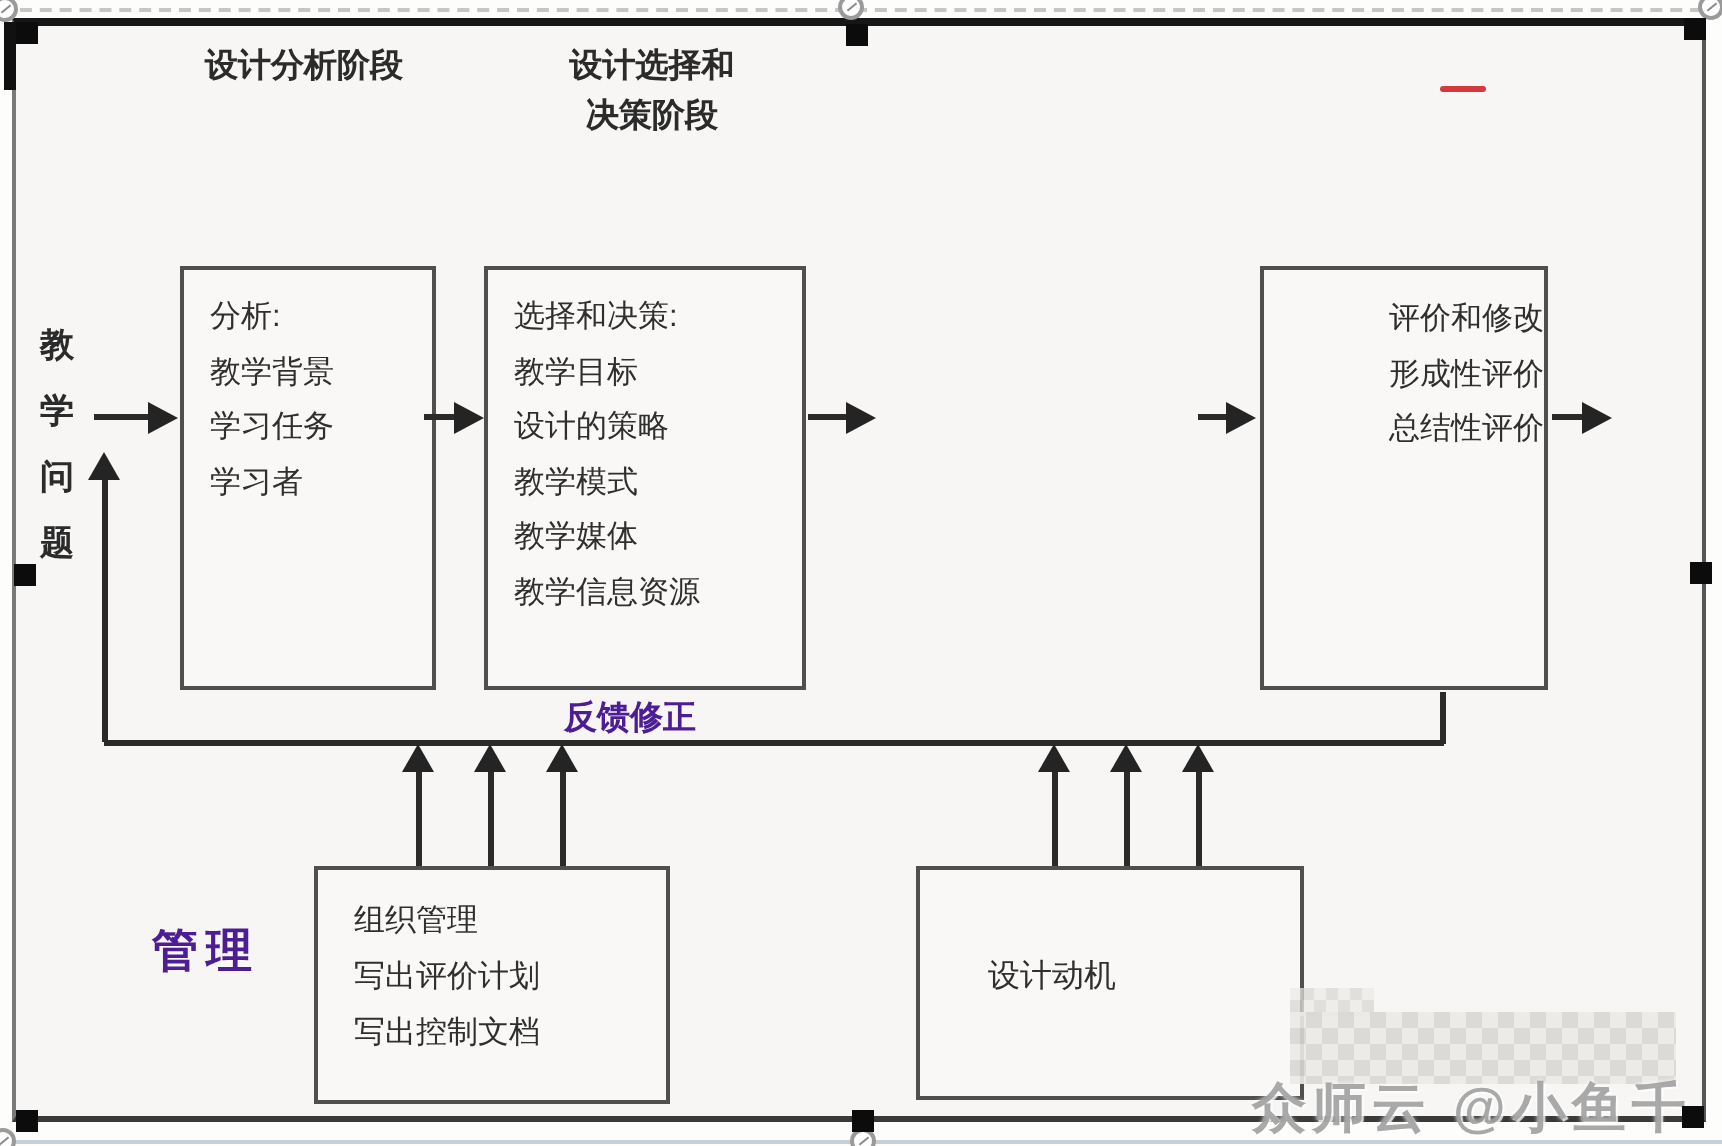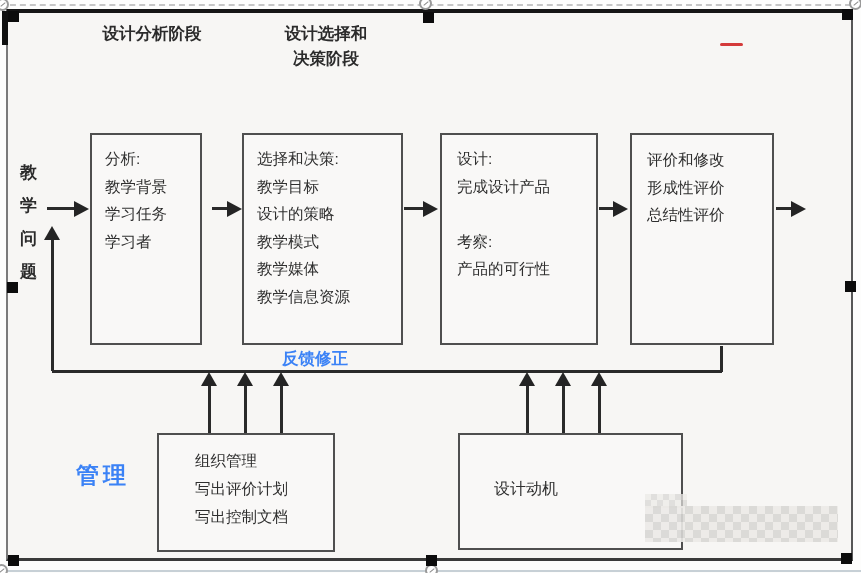--- a/index.html
+++ b/index.html
@@ -24,36 +24,36 @@
            border-right:2px solid #575757; border-bottom:3px solid #3a3a3a;
            filter:blur(0.3px); }
 
   
   .phase { position:absolute; font-size:16.5px; font-weight:600; line-height:25px;
            text-align:center; white-space:pre-line; color:#2b2b2b; }
   .squiggle { position:absolute; left:720px; top:43px; width:23px; height:3px;
               background:#d43a3a; border-radius:2px; z-index:3; }
   .vtext { position:absolute; width:24px; font-size:17px; font-weight:700; line-height:33px;
            text-align:right; word-break:break-all; color:#2b2b2b; }
-  .small-label { position:absolute; font-size:16.5px; font-weight:600; color:#3b82f6; }
+  .small-label { position:absolute; font-size:16.5px; font-weight:600; color:#4c1d95; }
 
   
   .box { position:absolute; border:2px solid #4f4f4f; background:rgba(255,255,255,.25); }
   .box .txt { white-space:pre-line; font-size:15.5px; line-height:27.5px; color:#2f2f2f; }
-  #box-analysis   { left:90px;  top:133px; width:112px; height:212px; }
+  #box-analysis   { left:90px;  top:133px; width:128px; height:212px; }
   #box-selection  { left:242px; top:133px; width:161px; height:212px; }
   #box-design     { left:440px; top:133px; width:158px; height:212px; }
   #box-evaluation { left:630px; top:133px; width:144px; height:212px; }
   #box-analysis .txt   { padding:10px 0 0 13px; }
   #box-selection .txt  { padding:10px 0 0 13px; }
   #box-design .txt     { padding:10px 0 0 15px; }
-  #box-evaluation .txt { padding:11px 0 0 15px; }
+  #box-evaluation .txt { padding:11px 0 0 15px;text-align:right; }
   #box-management { left:157px; top:433px; width:178px; height:119px; }
-  #box-management .txt { padding:12px 16px 0 18px; line-height:28px;margin-left:18px; }
-  #box-motivation { left:458px; top:433px; width:225px; height:117px; }
+  #box-management .txt { padding:12px 16px 0 18px; line-height:28px; }
+  #box-motivation { left:458px; top:433px; width:194px; height:117px; }
   #box-motivation .txt { padding:40px 0 0 34px; font-size:16px; }
 
   
   .hline { position:absolute; height:3px; background:#2a2a2a; }
   .vline { position:absolute; width:3px;  background:#2a2a2a; }
   .ah-right { position:absolute; width:0; height:0;
               border-top:8px solid transparent; border-bottom:8px solid transparent;
               border-left:15px solid #242424; }
   .ah-up { position:absolute; width:0; height:0;
            border-left:8px solid transparent; border-right:8px solid transparent;
@@ -108,27 +108,20 @@
 学习者</div>
   </div>
   <div class="box" id="box-selection">
     <div class="txt">选择和决策:
 教学目标
 设计的策略
 教学模式
 教学媒体
 教学信息资源</div>
   </div>
-  <div class="box" id="box-design">
-    <div class="txt">设计:
-完成设计产品
-
-考察:
-产品的可行性</div>
-  </div>
   <div class="box" id="box-evaluation">
     <div class="txt">评价和修改
 形成性评价
 总结性评价</div>
   </div>
 
   <div class="hline" style="left:47px;top:207px;width:29px;"></div>
   <div class="ah-right" style="left:74px;top:201px;"></div>
   <div class="hline" style="left:212px;top:207px;width:17px;"></div>
   <div class="ah-right" style="left:227px;top:201px;"></div>
@@ -163,14 +156,15 @@
   <div class="ah-up" style="left:273px;top:372px;"></div>
   <div class="vline" style="left:526px;top:386px;height:47px;width:2.5px;"></div>
   <div class="ah-up" style="left:519px;top:372px;"></div>
   <div class="vline" style="left:562px;top:386px;height:47px;width:2.5px;"></div>
   <div class="ah-up" style="left:555px;top:372px;"></div>
   <div class="vline" style="left:598px;top:386px;height:47px;width:2.5px;"></div>
   <div class="ah-up" style="left:591px;top:372px;"></div>
 
   <div class="mosaic b2" style="left:645px;top:494px;width:42px;height:14px;"></div>
   <div class="mosaic" style="left:645px;top:506px;width:193px;height:36px;"></div>
+  <div class="watermark">众师云 @小鱼千</div>
 
 </div>
 
 </body></html>

